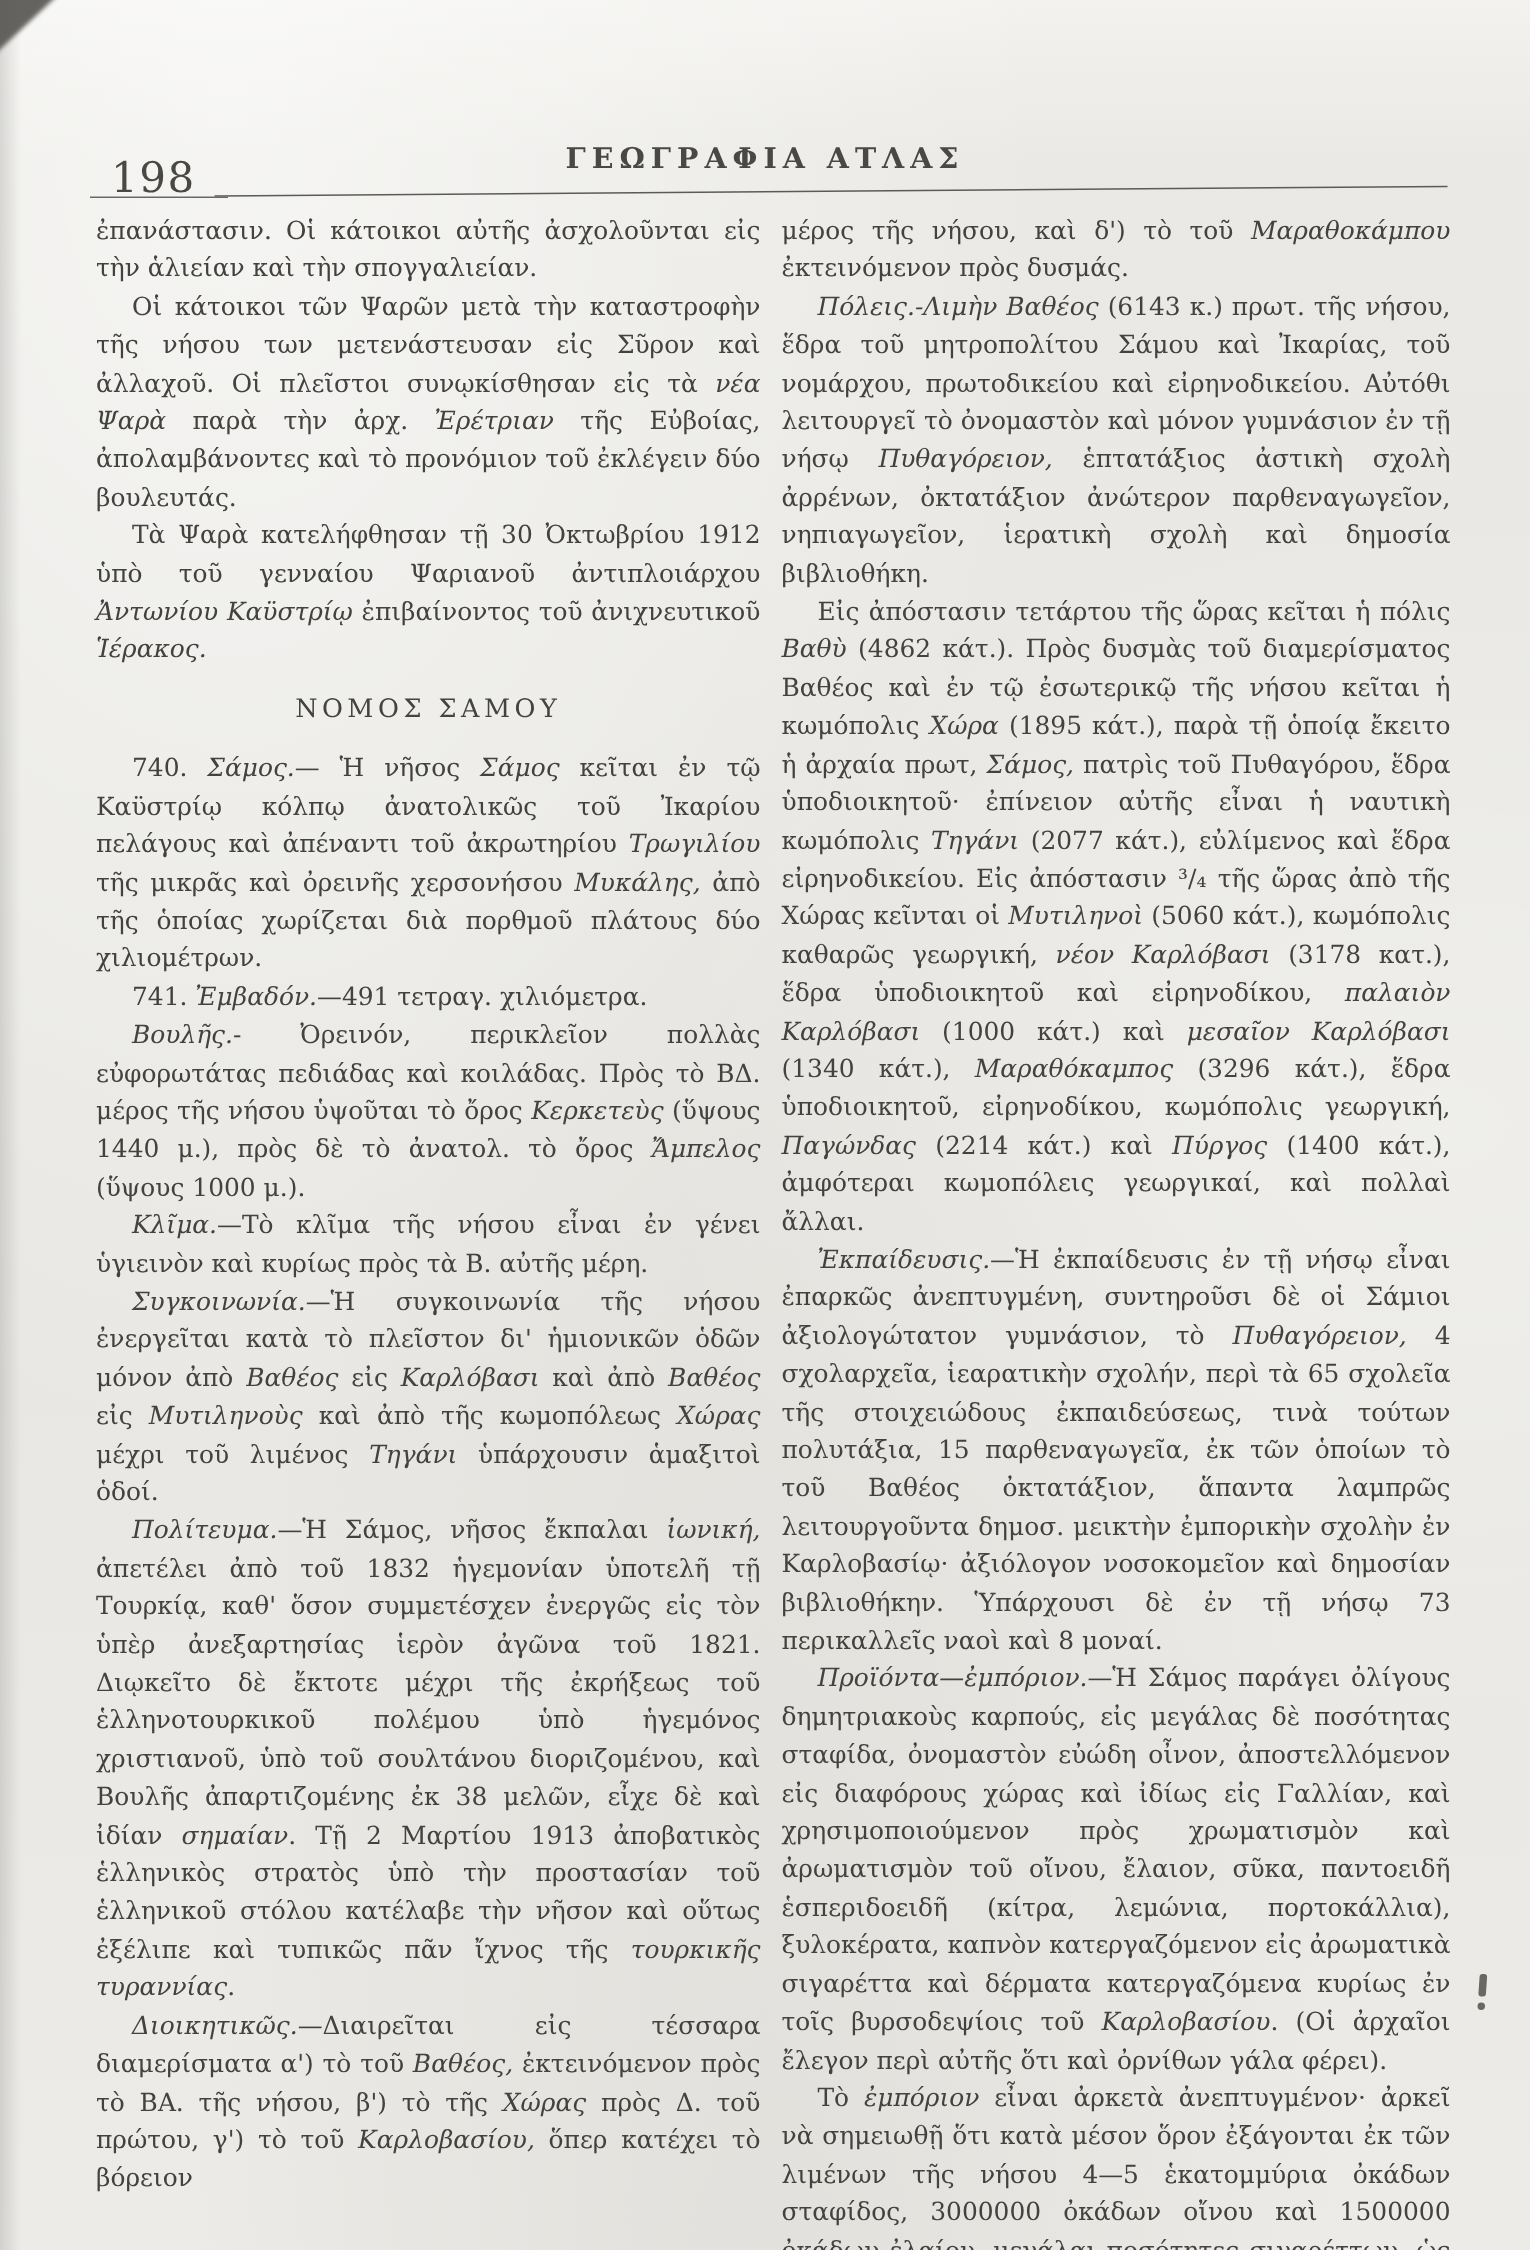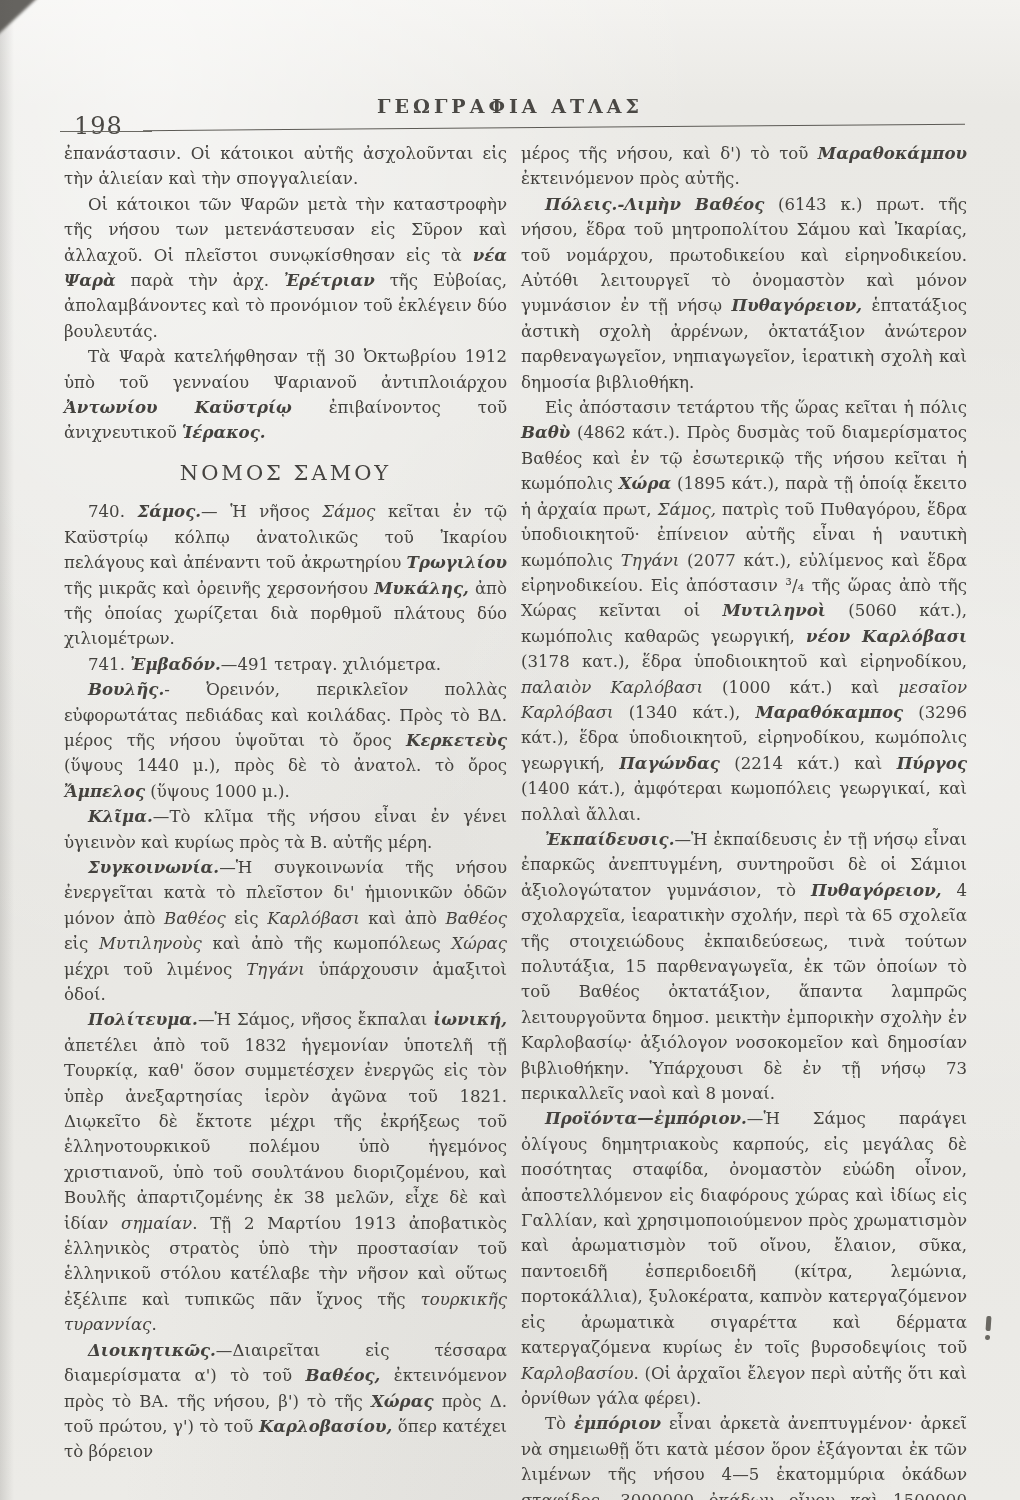--- a/index.html
+++ b/index.html
@@ -28,21 +28,21 @@
   }
   .ink-mark{
     position:absolute;left:986px;top:1316px;width:5px;height:15px;
     background:#6a6862;border-radius:2px;transform:rotate(4deg);
   }
   .ink-mark::after{
     content:"";position:absolute;left:0;top:19px;width:5px;height:5px;
     background:#6a6862;border-radius:50%;
   }
   .pagenum{
-    position:absolute;left:74px;top:112px;font-size:24px;letter-spacing:1px;color:#4a4844;
+    position:absolute;left:74px;top:102px;font-size:28px;letter-spacing:1px;color:#4a4844;
   }
   .header-title{
     position:absolute;left:0;width:100%;top:95px;text-align:center;
     font-size:19px;letter-spacing:4px;color:#4a4844;font-weight:bold;
   }
   .rule-main{
     position:absolute;left:143px;top:127px;width:822px;height:0;
     border-top:1.6px solid #5c5a55;transform:rotate(-0.45deg);
   }
   .rule-pagenum{
@@ -51,24 +51,24 @@
   }
   .col{
     position:absolute;top:141px;text-align:justify;
     font-size:16.6px;line-height:25.4px;
   }
   #col-left{left:64px;width:443px;}
   #col-right{left:521px;width:446px;}
   .col p{margin:0;text-indent:0;}
   .col p.indent{text-indent:24px;}
   .seg-n{font-style:normal;font-weight:normal;}
-  .seg-b{font-weight:bold;font-style:italic;}
+  .seg-b{font-weight:normal;font-style:italic;}
   .seg-i{font-style:italic;}
   .section-heading{
-    text-align:center;font-size:21px;letter-spacing:3px;
+    text-align:center;font-size:17px;letter-spacing:3px;
     margin:15px 0 13px 0;color:#454340;
   }
 </style>
 </head>
 <body>
 
 <div class="page">
   <div class="corner-smudge"></div>
   <div class="edge-shade-left"></div>
 
@@ -84,21 +84,21 @@
       <div class="section-heading">ΝΟΜΟΣ ΣΑΜΟΥ</div>
       <p class="body-paragraph indent"><span class="seg-n">740. </span><span class="seg-b">Σάμος.</span><span class="seg-n">— Ἡ νῆσος </span><span class="seg-i">Σάμος</span><span class="seg-n"> κεῖται ἐν τῷ Καϋστρίῳ κόλπῳ ἀνατολικῶς τοῦ Ἰκαρίου πελάγους καὶ ἀπέναντι τοῦ ἀκρωτηρίου </span><span class="seg-b">Τρωγιλίου</span><span class="seg-n"> τῆς μικρᾶς καὶ ὀρεινῆς χερσονήσου </span><span class="seg-b">Μυκάλης,</span><span class="seg-n"> ἀπὸ τῆς ὁποίας χωρίζεται διὰ πορθμοῦ πλάτους δύο χιλιομέτρων.</span></p>
       <p class="body-paragraph indent"><span class="seg-n">741. </span><span class="seg-b">Ἐμβαδόν.</span><span class="seg-n">—491 τετραγ. χιλιόμετρα.</span></p>
       <p class="body-paragraph indent"><span class="seg-b">Βουλῆς.</span><span class="seg-n">- Ὀρεινόν, περικλεῖον πολλὰς εὐφορωτάτας πεδιάδας καὶ κοιλάδας. Πρὸς τὸ ΒΔ. μέρος τῆς νήσου ὑψοῦται τὸ ὄρος </span><span class="seg-b">Κερκετεὺς</span><span class="seg-n"> (ὕψους 1440 μ.), πρὸς δὲ τὸ ἀνατολ. τὸ ὄρος </span><span class="seg-b">Ἄμπελος</span><span class="seg-n"> (ὕψους 1000 μ.).</span></p>
       <p class="body-paragraph indent"><span class="seg-b">Κλῖμα.</span><span class="seg-n">—Τὸ κλῖμα τῆς νήσου εἶναι ἐν γένει ὑγιεινὸν καὶ κυρίως πρὸς τὰ Β. αὐτῆς μέρη.</span></p>
       <p class="body-paragraph indent"><span class="seg-b">Συγκοινωνία.</span><span class="seg-n">—Ἡ συγκοινωνία τῆς νήσου ἐνεργεῖται κατὰ τὸ πλεῖστον δι' ἡμιονικῶν ὁδῶν μόνον ἀπὸ </span><span class="seg-i">Βαθέος</span><span class="seg-n"> εἰς </span><span class="seg-i">Καρλόβασι</span><span class="seg-n"> καὶ ἀπὸ </span><span class="seg-i">Βαθέος</span><span class="seg-n"> εἰς </span><span class="seg-i">Μυτιληνοὺς</span><span class="seg-n"> καὶ ἀπὸ τῆς κωμοπόλεως </span><span class="seg-i">Χώρας</span><span class="seg-n"> μέχρι τοῦ λιμένος </span><span class="seg-i">Τηγάνι</span><span class="seg-n"> ὑπάρχουσιν ἁμαξιτοὶ ὁδοί.</span></p>
       <p class="body-paragraph indent"><span class="seg-b">Πολίτευμα.</span><span class="seg-n">—Ἡ Σάμος, νῆσος ἔκπαλαι </span><span class="seg-b">ἰωνική,</span><span class="seg-n"> ἀπετέλει ἀπὸ τοῦ 1832 ἡγεμονίαν ὑποτελῆ τῇ Τουρκίᾳ, καθ' ὅσον συμμετέσχεν ἐνεργῶς εἰς τὸν ὑπὲρ ἀνεξαρτησίας ἱερὸν ἀγῶνα τοῦ 1821. Διῳκεῖτο δὲ ἔκτοτε μέχρι τῆς ἐκρήξεως τοῦ ἑλληνοτουρκικοῦ πολέμου ὑπὸ ἡγεμόνος χριστιανοῦ, ὑπὸ τοῦ σουλτάνου διοριζομένου, καὶ Βουλῆς ἀπαρτιζομένης ἐκ 38 μελῶν, εἶχε δὲ καὶ ἰδίαν </span><span class="seg-i">σημαίαν</span><span class="seg-n">. Τῇ 2 Μαρτίου 1913 ἀποβατικὸς ἑλληνικὸς στρατὸς ὑπὸ τὴν προστασίαν τοῦ ἑλληνικοῦ στόλου κατέλαβε τὴν νῆσον καὶ οὕτως ἐξέλιπε καὶ τυπικῶς πᾶν ἴχνος τῆς </span><span class="seg-i">τουρκικῆς τυραννίας</span><span class="seg-n">.</span></p>
       <p class="body-paragraph indent"><span class="seg-b">Διοικητικῶς.</span><span class="seg-n">—Διαιρεῖται εἰς τέσσαρα διαμερίσματα α') τὸ τοῦ </span><span class="seg-b">Βαθέος,</span><span class="seg-n"> ἐκτεινόμενον πρὸς τὸ ΒΑ. τῆς νήσου, β') τὸ τῆς </span><span class="seg-b">Χώρας</span><span class="seg-n"> πρὸς Δ. τοῦ πρώτου, γ') τὸ τοῦ </span><span class="seg-b">Καρλοβασίου,</span><span class="seg-n"> ὅπερ κατέχει τὸ βόρειον</span></p>
     </div>
   <div class="col" id="col-right">
-      <p class="body-paragraph"><span class="seg-n">μέρος τῆς νήσου, καὶ δ') τὸ τοῦ </span><span class="seg-b">Μαραθοκάμπου</span><span class="seg-n"> ἐκτεινόμενον πρὸς αὐτῆς.</span></p>
+      <p class="body-paragraph"><span class="seg-n">μέρος τῆς νήσου, καὶ δ') τὸ τοῦ </span><span class="seg-b">Μαραθοκάμπου</span><span class="seg-n"> ἐκτεινόμενον πρὸς δυσμάς.</span></p>
       <p class="body-paragraph indent"><span class="seg-b">Πόλεις.-Λιμὴν Βαθέος</span><span class="seg-n"> (6143 κ.) πρωτ. τῆς νήσου, ἕδρα τοῦ μητροπολίτου Σάμου καὶ Ἰκαρίας, τοῦ νομάρχου, πρωτοδικείου καὶ εἰρηνοδικείου. Αὐτόθι λειτουργεῖ τὸ ὀνομαστὸν καὶ μόνον γυμνάσιον ἐν τῇ νήσῳ </span><span class="seg-b">Πυθαγόρειον,</span><span class="seg-n"> ἑπτατάξιος ἀστικὴ σχολὴ ἀρρένων, ὀκτατάξιον ἀνώτερον παρθεναγωγεῖον, νηπιαγωγεῖον, ἱερατικὴ σχολὴ καὶ δημοσία βιβλιοθήκη.</span></p>
       <p class="body-paragraph indent"><span class="seg-n">Εἰς ἀπόστασιν τετάρτου τῆς ὥρας κεῖται ἡ πόλις </span><span class="seg-b">Βαθὺ</span><span class="seg-n"> (4862 κάτ.). Πρὸς δυσμὰς τοῦ διαμερίσματος Βαθέος καὶ ἐν τῷ ἐσωτερικῷ τῆς νήσου κεῖται ἡ κωμόπολις </span><span class="seg-b">Χώρα</span><span class="seg-n"> (1895 κάτ.), παρὰ τῇ ὁποίᾳ ἔκειτο ἡ ἀρχαία πρωτ, </span><span class="seg-i">Σάμος,</span><span class="seg-n"> πατρὶς τοῦ Πυθαγόρου, ἕδρα ὑποδιοικητοῦ· ἐπίνειον αὐτῆς εἶναι ἡ ναυτικὴ κωμόπολις </span><span class="seg-i">Τηγάνι</span><span class="seg-n"> (2077 κάτ.), εὐλίμενος καὶ ἕδρα εἰρηνοδικείου. Εἰς ἀπόστασιν ³/₄ τῆς ὥρας ἀπὸ τῆς Χώρας κεῖνται οἱ </span><span class="seg-b">Μυτιληνοὶ</span><span class="seg-n"> (5060 κάτ.), κωμόπολις καθαρῶς γεωργική, </span><span class="seg-b">νέον Καρλόβασι</span><span class="seg-n"> (3178 κατ.), ἕδρα ὑποδιοικητοῦ καὶ εἰρηνοδίκου, </span><span class="seg-i">παλαιὸν Καρλόβασι</span><span class="seg-n"> (1000 κάτ.) καὶ </span><span class="seg-i">μεσαῖον Καρλόβασι</span><span class="seg-n"> (1340 κάτ.), </span><span class="seg-b">Μαραθόκαμπος</span><span class="seg-n"> (3296 κάτ.), ἕδρα ὑποδιοικητοῦ, εἰρηνοδίκου, κωμόπολις γεωργική, </span><span class="seg-b">Παγώνδας</span><span class="seg-n"> (2214 κάτ.) καὶ </span><span class="seg-b">Πύργος</span><span class="seg-n"> (1400 κάτ.), ἀμφότεραι κωμοπόλεις γεωργικαί, καὶ πολλαὶ ἄλλαι.</span></p>
       <p class="body-paragraph indent"><span class="seg-b">Ἐκπαίδευσις.</span><span class="seg-n">—Ἡ ἐκπαίδευσις ἐν τῇ νήσῳ εἶναι ἐπαρκῶς ἀνεπτυγμένη, συντηροῦσι δὲ οἱ Σάμιοι ἀξιολογώτατον γυμνάσιον, τὸ </span><span class="seg-b">Πυθαγόρειον,</span><span class="seg-n"> 4 σχολαρχεῖα, ἱεαρατικὴν σχολήν, περὶ τὰ 65 σχολεῖα τῆς στοιχειώδους ἐκπαιδεύσεως, τινὰ τούτων πολυτάξια, 15 παρθεναγωγεῖα, ἐκ τῶν ὁποίων τὸ τοῦ Βαθέος ὀκτατάξιον, ἅπαντα λαμπρῶς λειτουργοῦντα δημοσ. μεικτὴν ἐμπορικὴν σχολὴν ἐν Καρλοβασίῳ· ἀξιόλογον νοσοκομεῖον καὶ δημοσίαν βιβλιοθήκην. Ὑπάρχουσι δὲ ἐν τῇ νήσῳ 73 περικαλλεῖς ναοὶ καὶ 8 μοναί.</span></p>
       <p class="body-paragraph indent"><span class="seg-b">Προϊόντα—ἐμπόριον.</span><span class="seg-n">—Ἡ Σάμος παράγει ὀλίγους δημητριακοὺς καρπούς, εἰς μεγάλας δὲ ποσότητας σταφίδα, ὀνομαστὸν εὐώδη οἶνον, ἀποστελλόμενον εἰς διαφόρους χώρας καὶ ἰδίως εἰς Γαλλίαν, καὶ χρησιμοποιούμενον πρὸς χρωματισμὸν καὶ ἀρωματισμὸν τοῦ οἴνου, ἔλαιον, σῦκα, παντοειδῆ ἑσπεριδοειδῆ (κίτρα, λεμώνια, πορτοκάλλια), ξυλοκέρατα, καπνὸν κατεργαζόμενον εἰς ἀρωματικὰ σιγαρέττα καὶ δέρματα κατεργαζόμενα κυρίως ἐν τοῖς βυρσοδεψίοις τοῦ </span><span class="seg-i">Καρλοβασίου</span><span class="seg-n">. (Οἱ ἀρχαῖοι ἔλεγον περὶ αὐτῆς ὅτι καὶ ὀρνίθων γάλα φέρει).</span></p>
       <p class="body-paragraph indent"><span class="seg-n">Τὸ </span><span class="seg-b">ἐμπόριον</span><span class="seg-n"> εἶναι ἀρκετὰ ἀνεπτυγμένον· ἀρκεῖ νὰ σημειωθῇ ὅτι κατὰ μέσον ὅρον ἐξάγονται ἐκ τῶν λιμένων τῆς νήσου 4—5 ἑκατομμύρια ὀκάδων σταφίδος, 3000000 ὀκάδων οἴνου καὶ 1500000 ὀκάδων ἐλαίου, μεγάλαι ποσότητες σιγαρέττων, ὡς καὶ δερμάτων κατειργασμένων.</span></p>
     </div>
 
   <div class="ink-mark"></div>
 </div>
 

